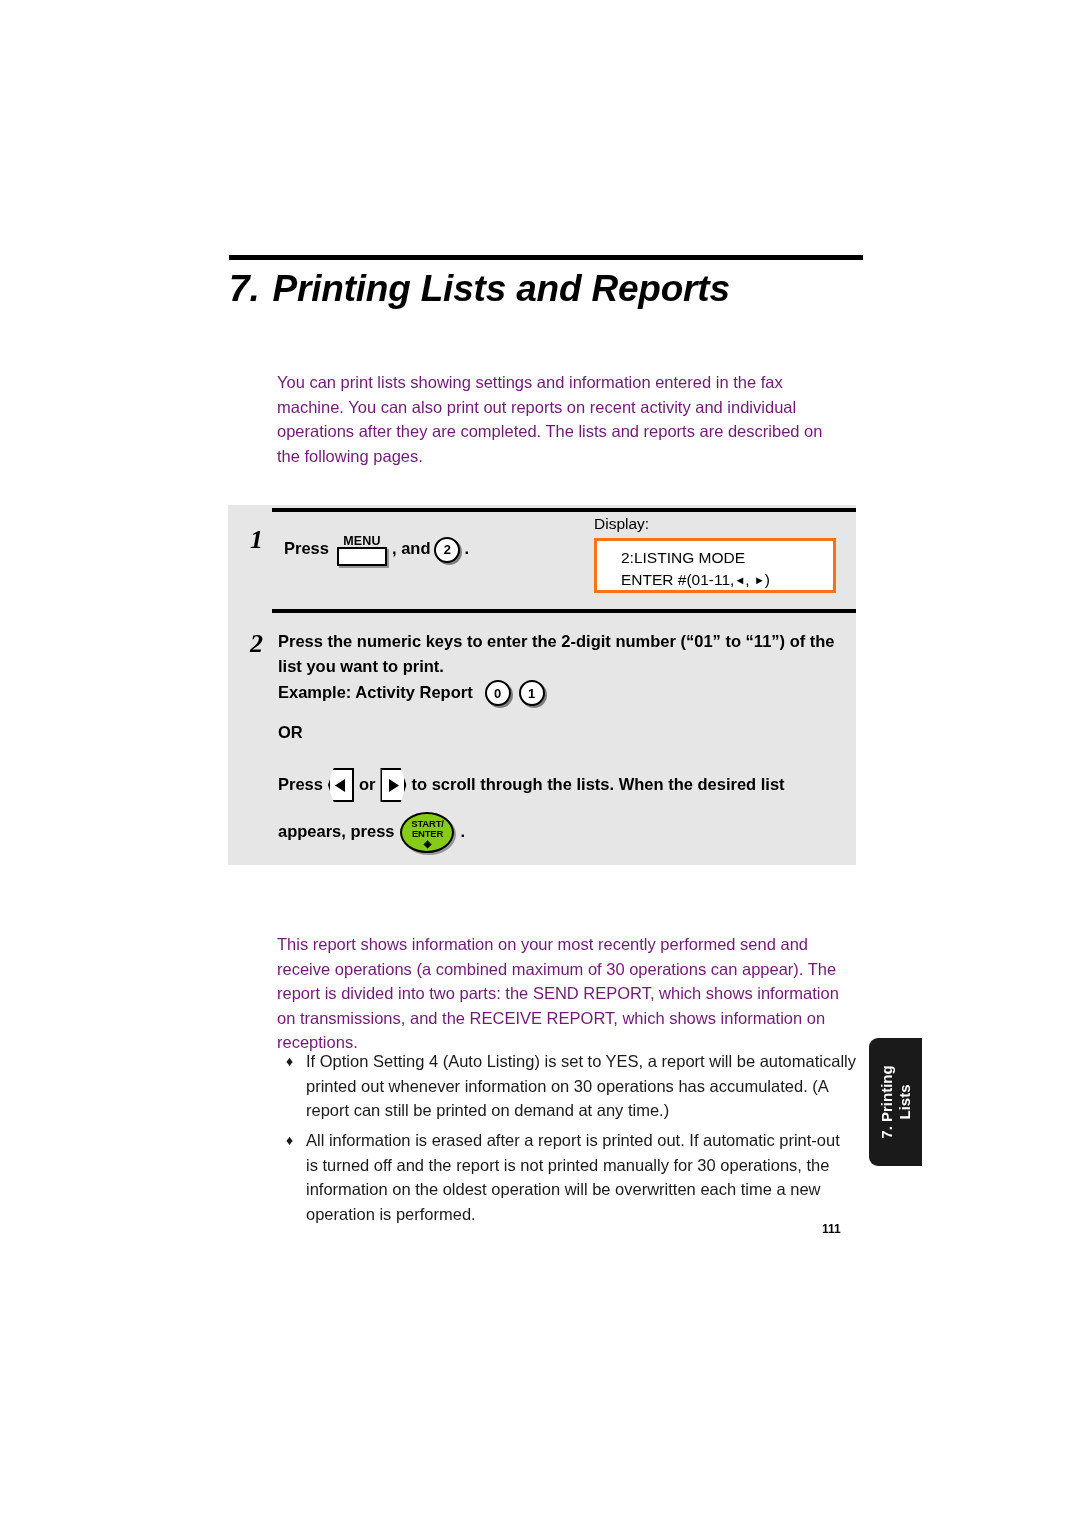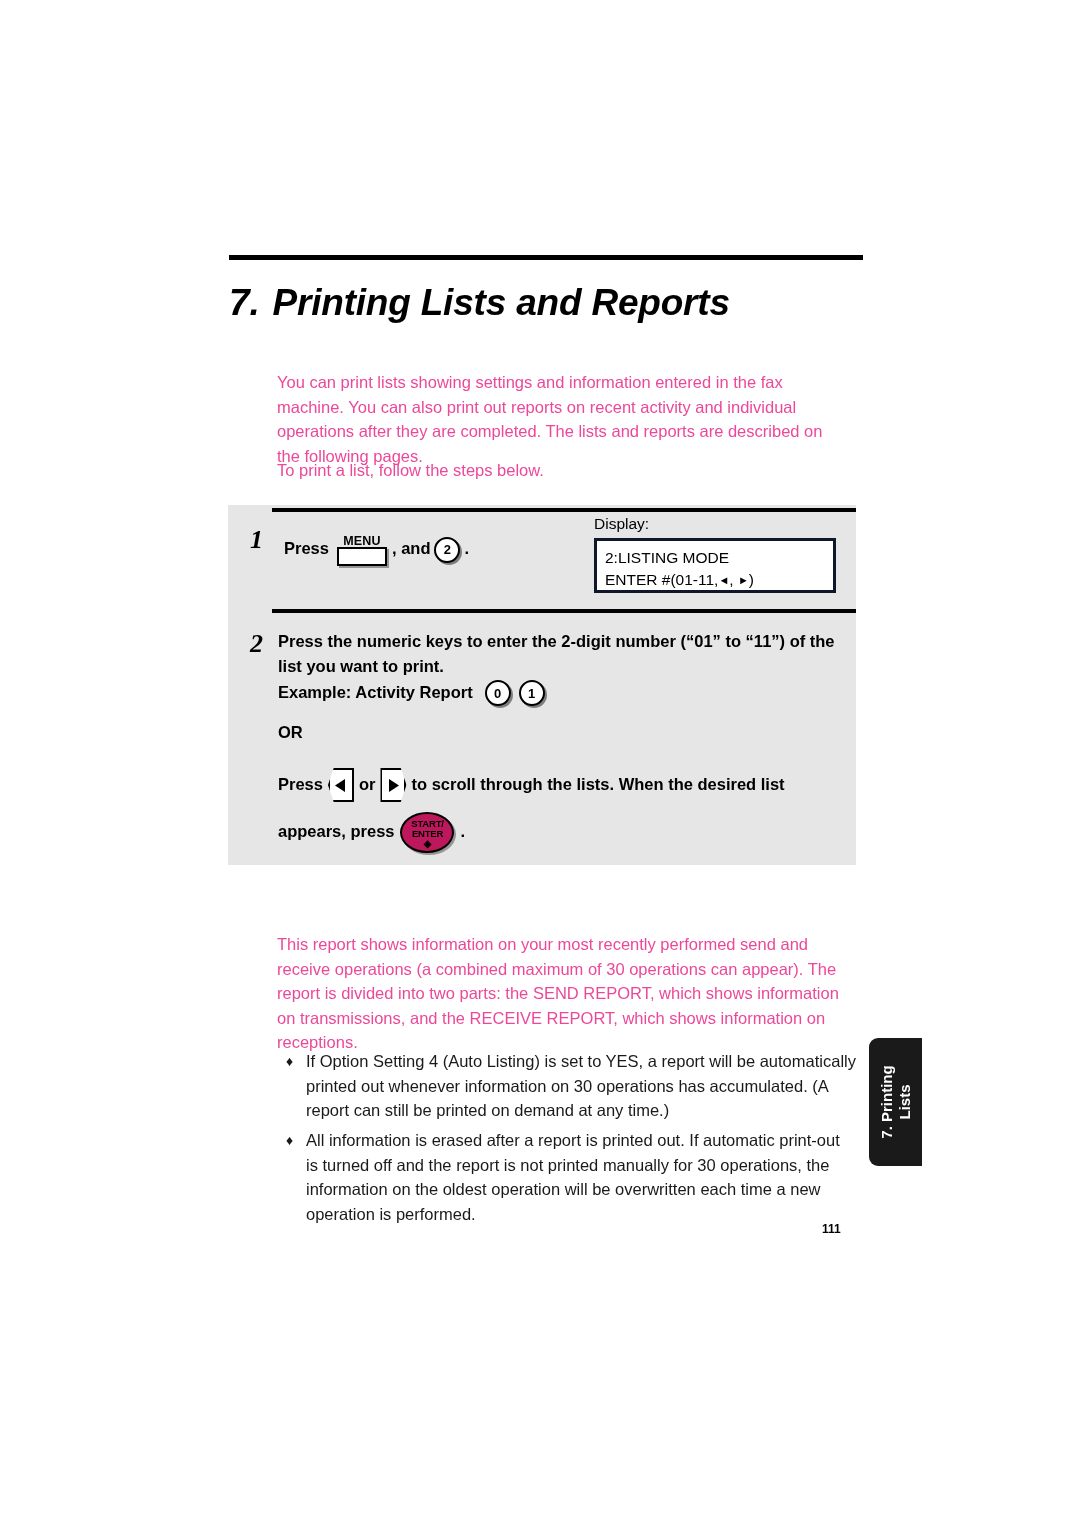--- a/index.html
+++ b/index.html
@@ -26,35 +26,35 @@
     position: absolute;
     left: 229px;
     top: 255px;
     width: 634px;
     height: 5px;
     background: #000;
   }
   .chapter-title {
     position: absolute;
     left: 229px;
-    top: 282px;
+    top: 268px;
     font-size: 37px;
     font-weight: bold;
     font-style: italic;
     letter-spacing: -0.2px;
     white-space: nowrap;
   }
   .chapter-title .num { margin-right: 13px; }
 
   
   .body-text {
     position: absolute;
     font-size: 16.5px;
     line-height: 24.6px;
-    color: #ec4899;
+    color: #701a75;
   }
   #intro-para-1 { left: 277px; top: 370px; width: 570px; }
   #intro-para-2 { left: 277px; top: 458px; width: 570px; }
 
   
   .proc-box {
     position: absolute;
     left: 228px;
     top: 505px;
     width: 628px;
@@ -170,21 +170,21 @@
   
   .oval-key {
     display: inline-flex;
     flex-direction: column;
     align-items: center;
     justify-content: center;
     width: 50px;
     height: 37px;
     border: 2px solid #000;
     border-radius: 50%;
-    background: #be185d;
+    background: #84cc16;
     margin: 0 6px;
     flex: none;
     position: relative;
     top: 1px;
     box-shadow: 2px 2px 0 rgba(0,0,0,0.35);
   }
   .oval-key .l1, .oval-key .l2 {
     font-size: 9.5px;
     font-weight: bold;
     line-height: 10px;
@@ -203,23 +203,23 @@
     top: 10px;
   }
   .display-label {
     font-size: 15.5px;
     color: #000000;
     margin-bottom: 5px;
   }
   .display-panel {
     width: 242px;
     height: 55px;
-    border: 3px solid #0f172a;
+    border: 3px solid #f97316;
     background: #fff;
-    padding: 6px 8px 0 8px;
+    padding: 6px 8px 0 24px;
     box-sizing: border-box;
   }
   .display-line {
     font-size: 15.5px;
     line-height: 22px;
     white-space: nowrap;
   }
   .tri-inline { font-size: 11px; vertical-align: 1px; }
 
   .or-text {
@@ -323,21 +323,20 @@
 <body>
 
 <div class="page">
 
   <div class="title-rule"></div>
   <div class="chapter-title">
     <span class="num">7.</span><span>Printing Lists and Reports</span>
   </div>
 
   <div class="body-text" id="intro-para-1">You can print lists showing settings and information entered in the fax machine. You can also print out reports on recent activity and individual operations after they are completed. The lists and reports are described on the following pages.</div>
-  <div class="body-text" id="intro-para-2">To print a list, follow the steps below.</div>
 
   <div class="proc-box">
 
     <div class="rule-top"></div>
     <div class="rule-mid"></div>
 
     <div class="step-num" id="step-1-num">1</div>
     <div class="step-body inline-row" id="step-1-body">
       <span>Press</span>
       <span class="menu-key">

